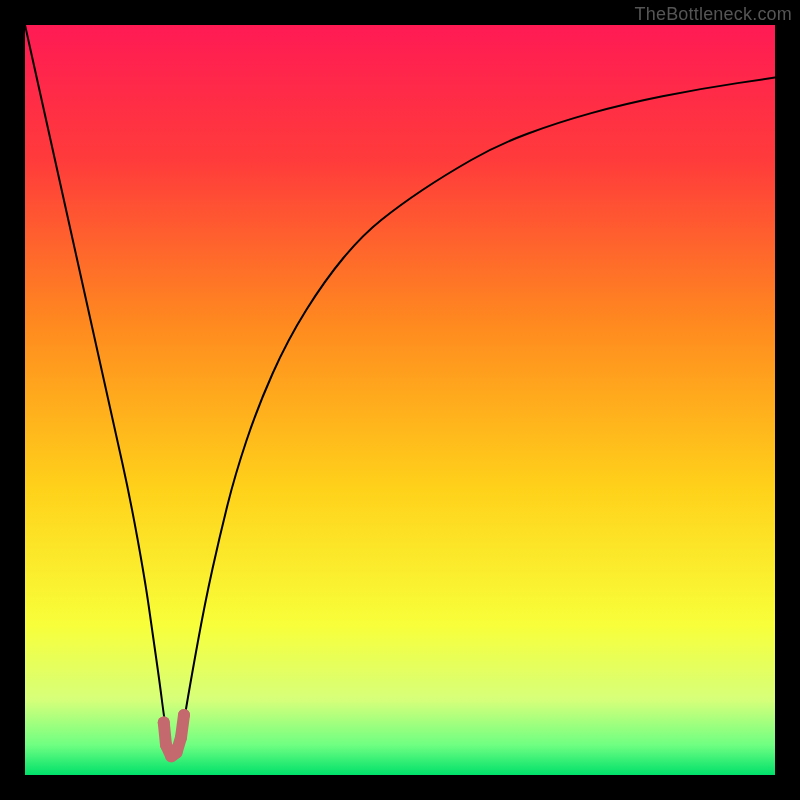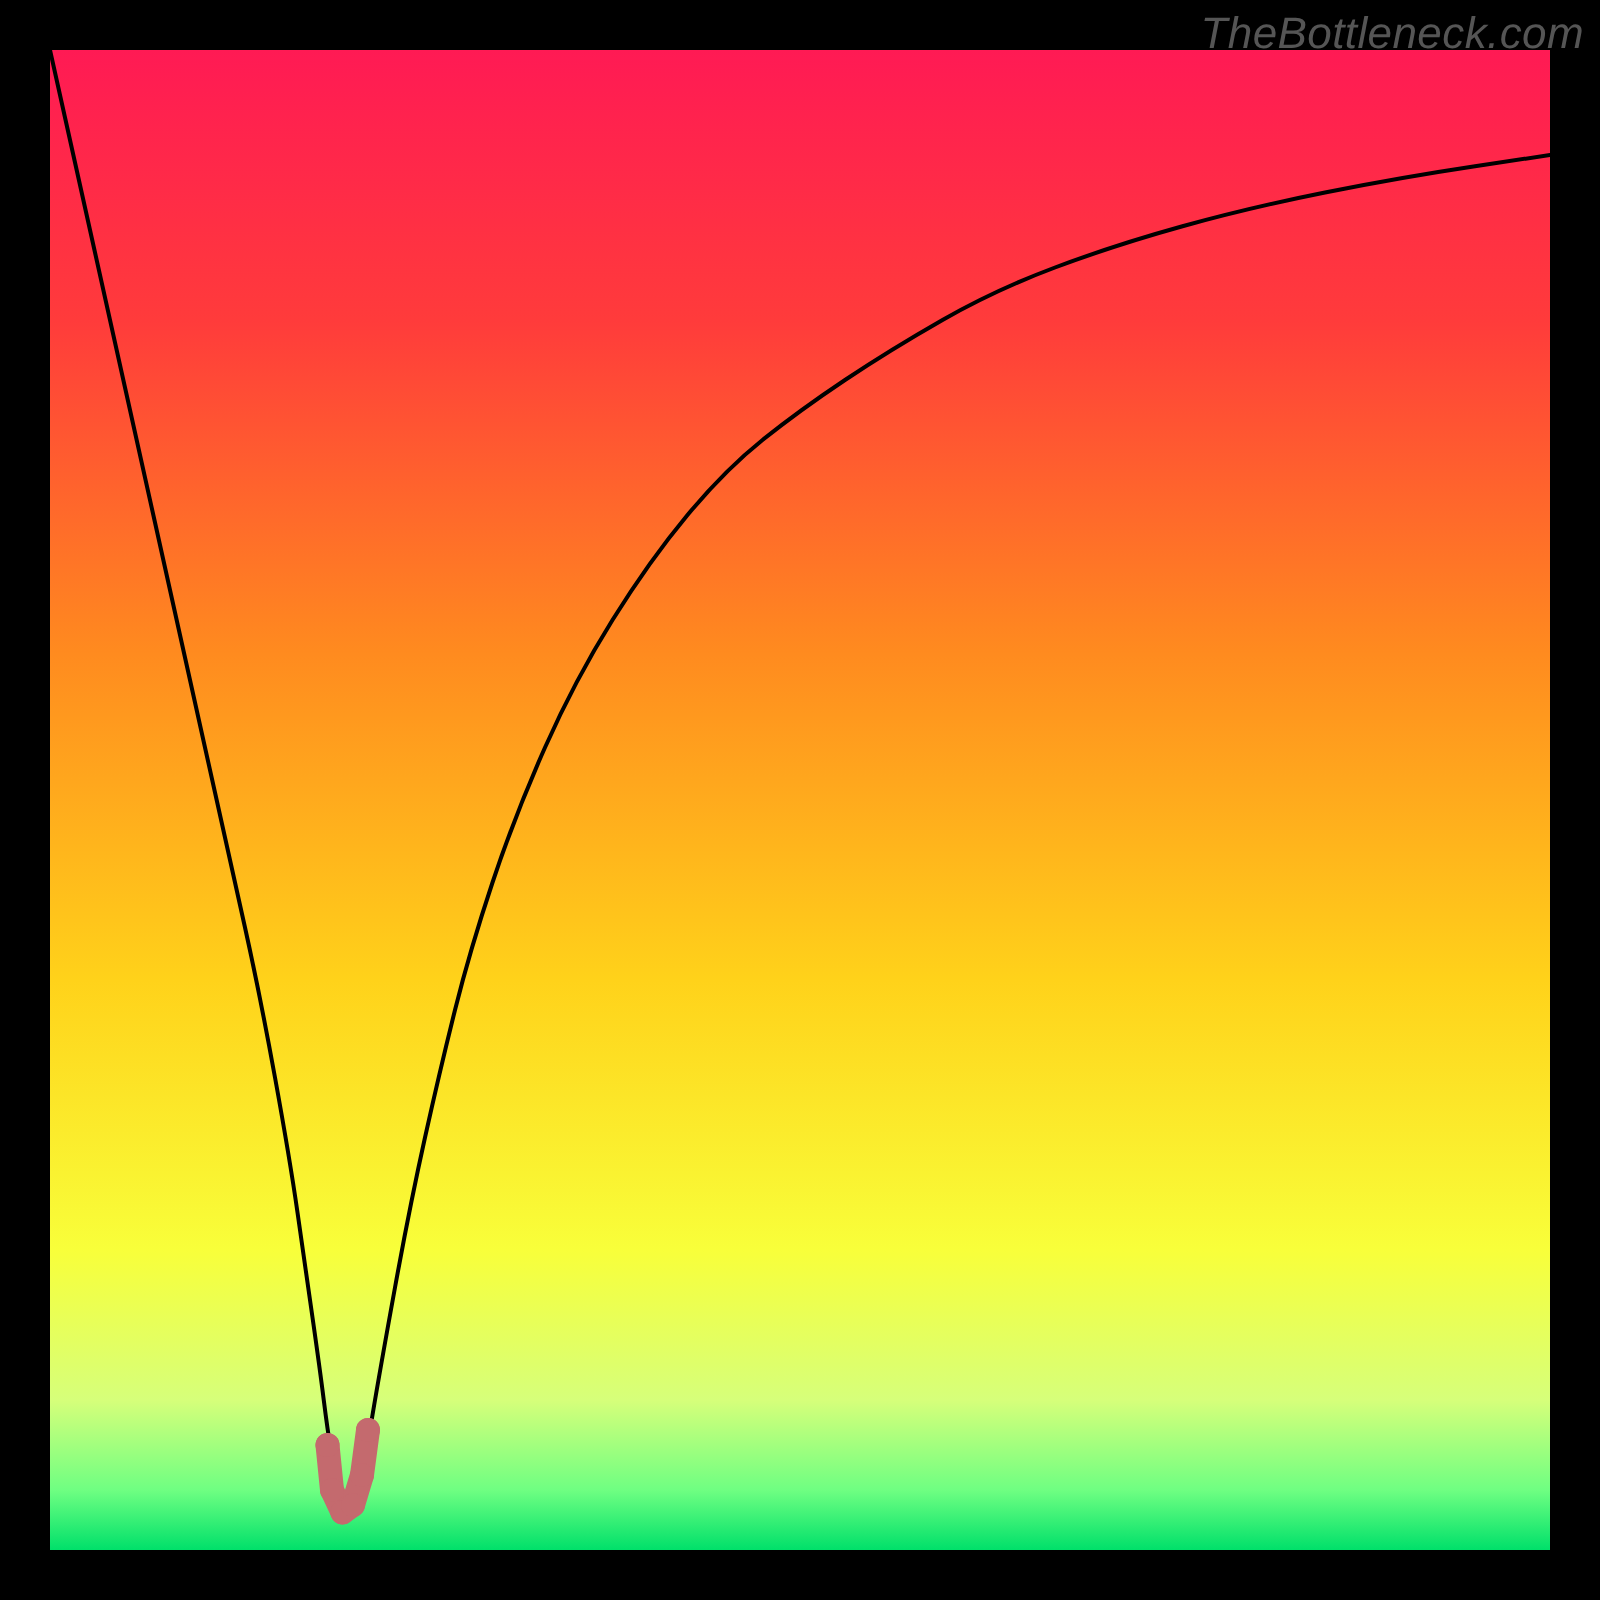--- a/index.html
+++ b/index.html
@@ -23,25 +23,24 @@
     top: 25px;
     width: 750px;
     height: 750px;
     overflow: hidden;
   }
   .watermark {
     position: absolute;
     top: 4px;
     right: 8px;
     color: #555;
-    font-size: 22px;
+    font-size: 18px;
     font-weight: 500;
     letter-spacing: 0.2px;
     user-select: none;
-    font-style: italic;
   }
   svg {
     display: block;
   }
 </style>
 </head>
 <body>
 
 <div class="frame">
   <div class="plot">

